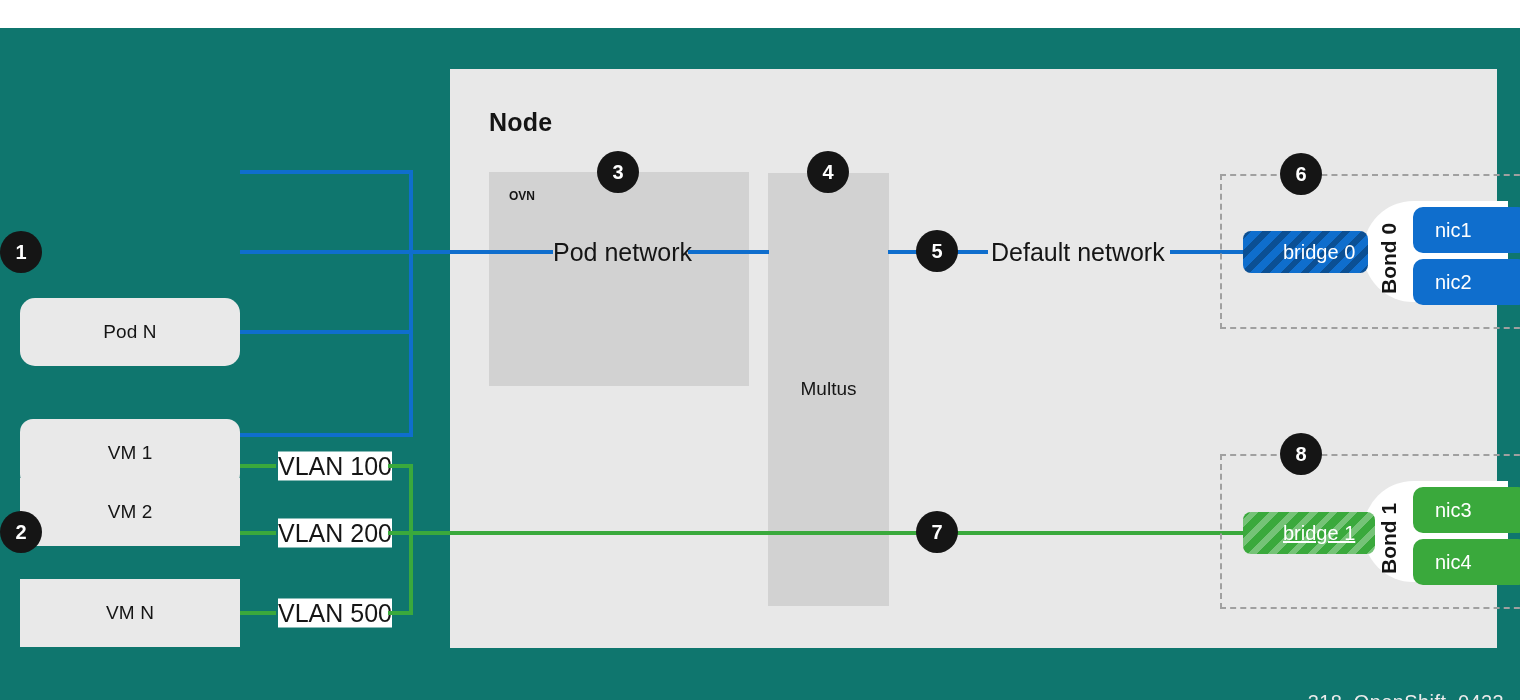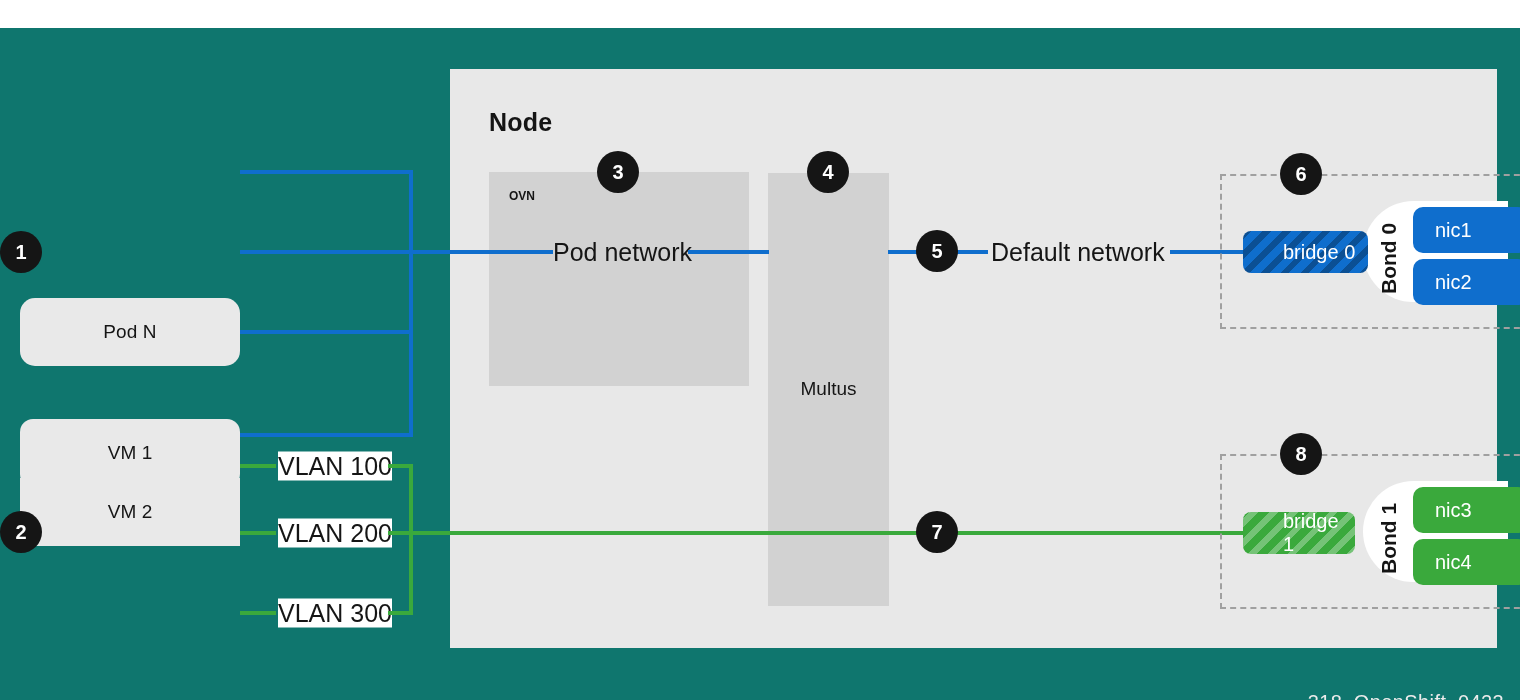--- a/index.html
+++ b/index.html
@@ -132,20 +132,21 @@
   <div class="ovn-box"></div>
   <div class="ovn-label">OVN</div>
 
   <div class="multus-box"></div>
   <div class="multus-label">Multus</div>
 
   <div class="wl-box" style="top:270px;border-radius:15px;">Pod N</div>
 
   <div class="wl-box" style="top:391px;border-radius:13px;">VM 1</div>
   <div class="wl-box" style="top:450px;">VM 2</div>
+  <div class="wl-box" style="top:551px;">VM N</div>
 
   <div class="h-line blue" style="left:240px;top:142px;width:173px;"></div>
   <div class="h-line blue" style="left:240px;top:222px;width:250px;"></div>
   <div class="h-line blue" style="left:240px;top:302px;width:173px;"></div>
   <div class="h-line blue" style="left:240px;top:405px;width:173px;"></div>
 
   <div class="v-line blue" style="left:409px;top:142px;height:267px;"></div>
 
   <div class="h-line blue" style="left:409px;top:222px;width:146px;"></div>
   <div class="line-label on-gray" style="left:553px;top:224px;">Pod network</div>
@@ -157,21 +158,21 @@
 
   <div class="h-line green" style="left:240px;top:436px;width:36px;"></div>
   <div class="line-label on-white" style="left:278px;top:438px;">VLAN 100</div>
   <div class="h-line green" style="left:388px;top:436px;width:25px;"></div>
 
   <div class="h-line green" style="left:240px;top:503px;width:36px;"></div>
   <div class="line-label on-white" style="left:278px;top:505px;">VLAN 200</div>
   <div class="h-line green" style="left:388px;top:503px;width:25px;"></div>
 
   <div class="h-line green" style="left:240px;top:583px;width:36px;"></div>
-  <div class="line-label on-white" style="left:278px;top:585px;">VLAN 300</div>
+  <div class="line-label on-white" style="left:278px;top:585px;">VLAN 500</div>
   <div class="h-line green" style="left:388px;top:583px;width:25px;"></div>
 
   <div class="v-line green" style="left:409px;top:436px;height:151px;"></div>
 
   <div class="h-line green" style="left:409px;top:503px;width:509px;"></div>
   <div class="h-line green" style="left:954px;top:503px;width:301px;"></div>
 
   <div class="dash-group" style="left:1220px;top:146px;width:310px;height:155px;"></div>
 
   <div class="bond-shell" style="left:1363px;top:173px;width:145px;height:101px;"></div>
@@ -180,21 +181,21 @@
   <div class="bridge b-blue" style="left:1243px;top:203px;width:125px;">bridge 0</div>
 
   <div class="nic n-blue" style="left:1413px;top:179px;width:115px;">nic1</div>
   <div class="nic n-blue" style="left:1413px;top:231px;width:115px;">nic2</div>
 
   <div class="dash-group" style="left:1220px;top:426px;width:310px;height:155px;"></div>
 
   <div class="bond-shell" style="left:1363px;top:453px;width:145px;height:101px;"></div>
   <div class="bond-label" style="left:1377px;top:461px;height:85px;">Bond 1</div>
 
-  <div class="bridge b-green" style="left:1243px;top:484px;width:112px;">bridge 1</div>
+  <div class="bridge b-green" style="left:1243px;top:484px;width:132px;text-decoration:underline;">bridge 1</div>
 
   <div class="nic n-green" style="left:1413px;top:459px;width:115px;">nic3</div>
   <div class="nic n-green" style="left:1413px;top:511px;width:115px;">nic4</div>
 
   <div class="badge" style="left:0px;top:203px;">1</div>
   <div class="badge" style="left:0px;top:483px;">2</div>
   <div class="badge" style="left:597px;top:123px;">3</div>
   <div class="badge" style="left:807px;top:123px;">4</div>
   <div class="badge" style="left:916px;top:202px;">5</div>
   <div class="badge" style="left:1280px;top:125px;">6</div>

